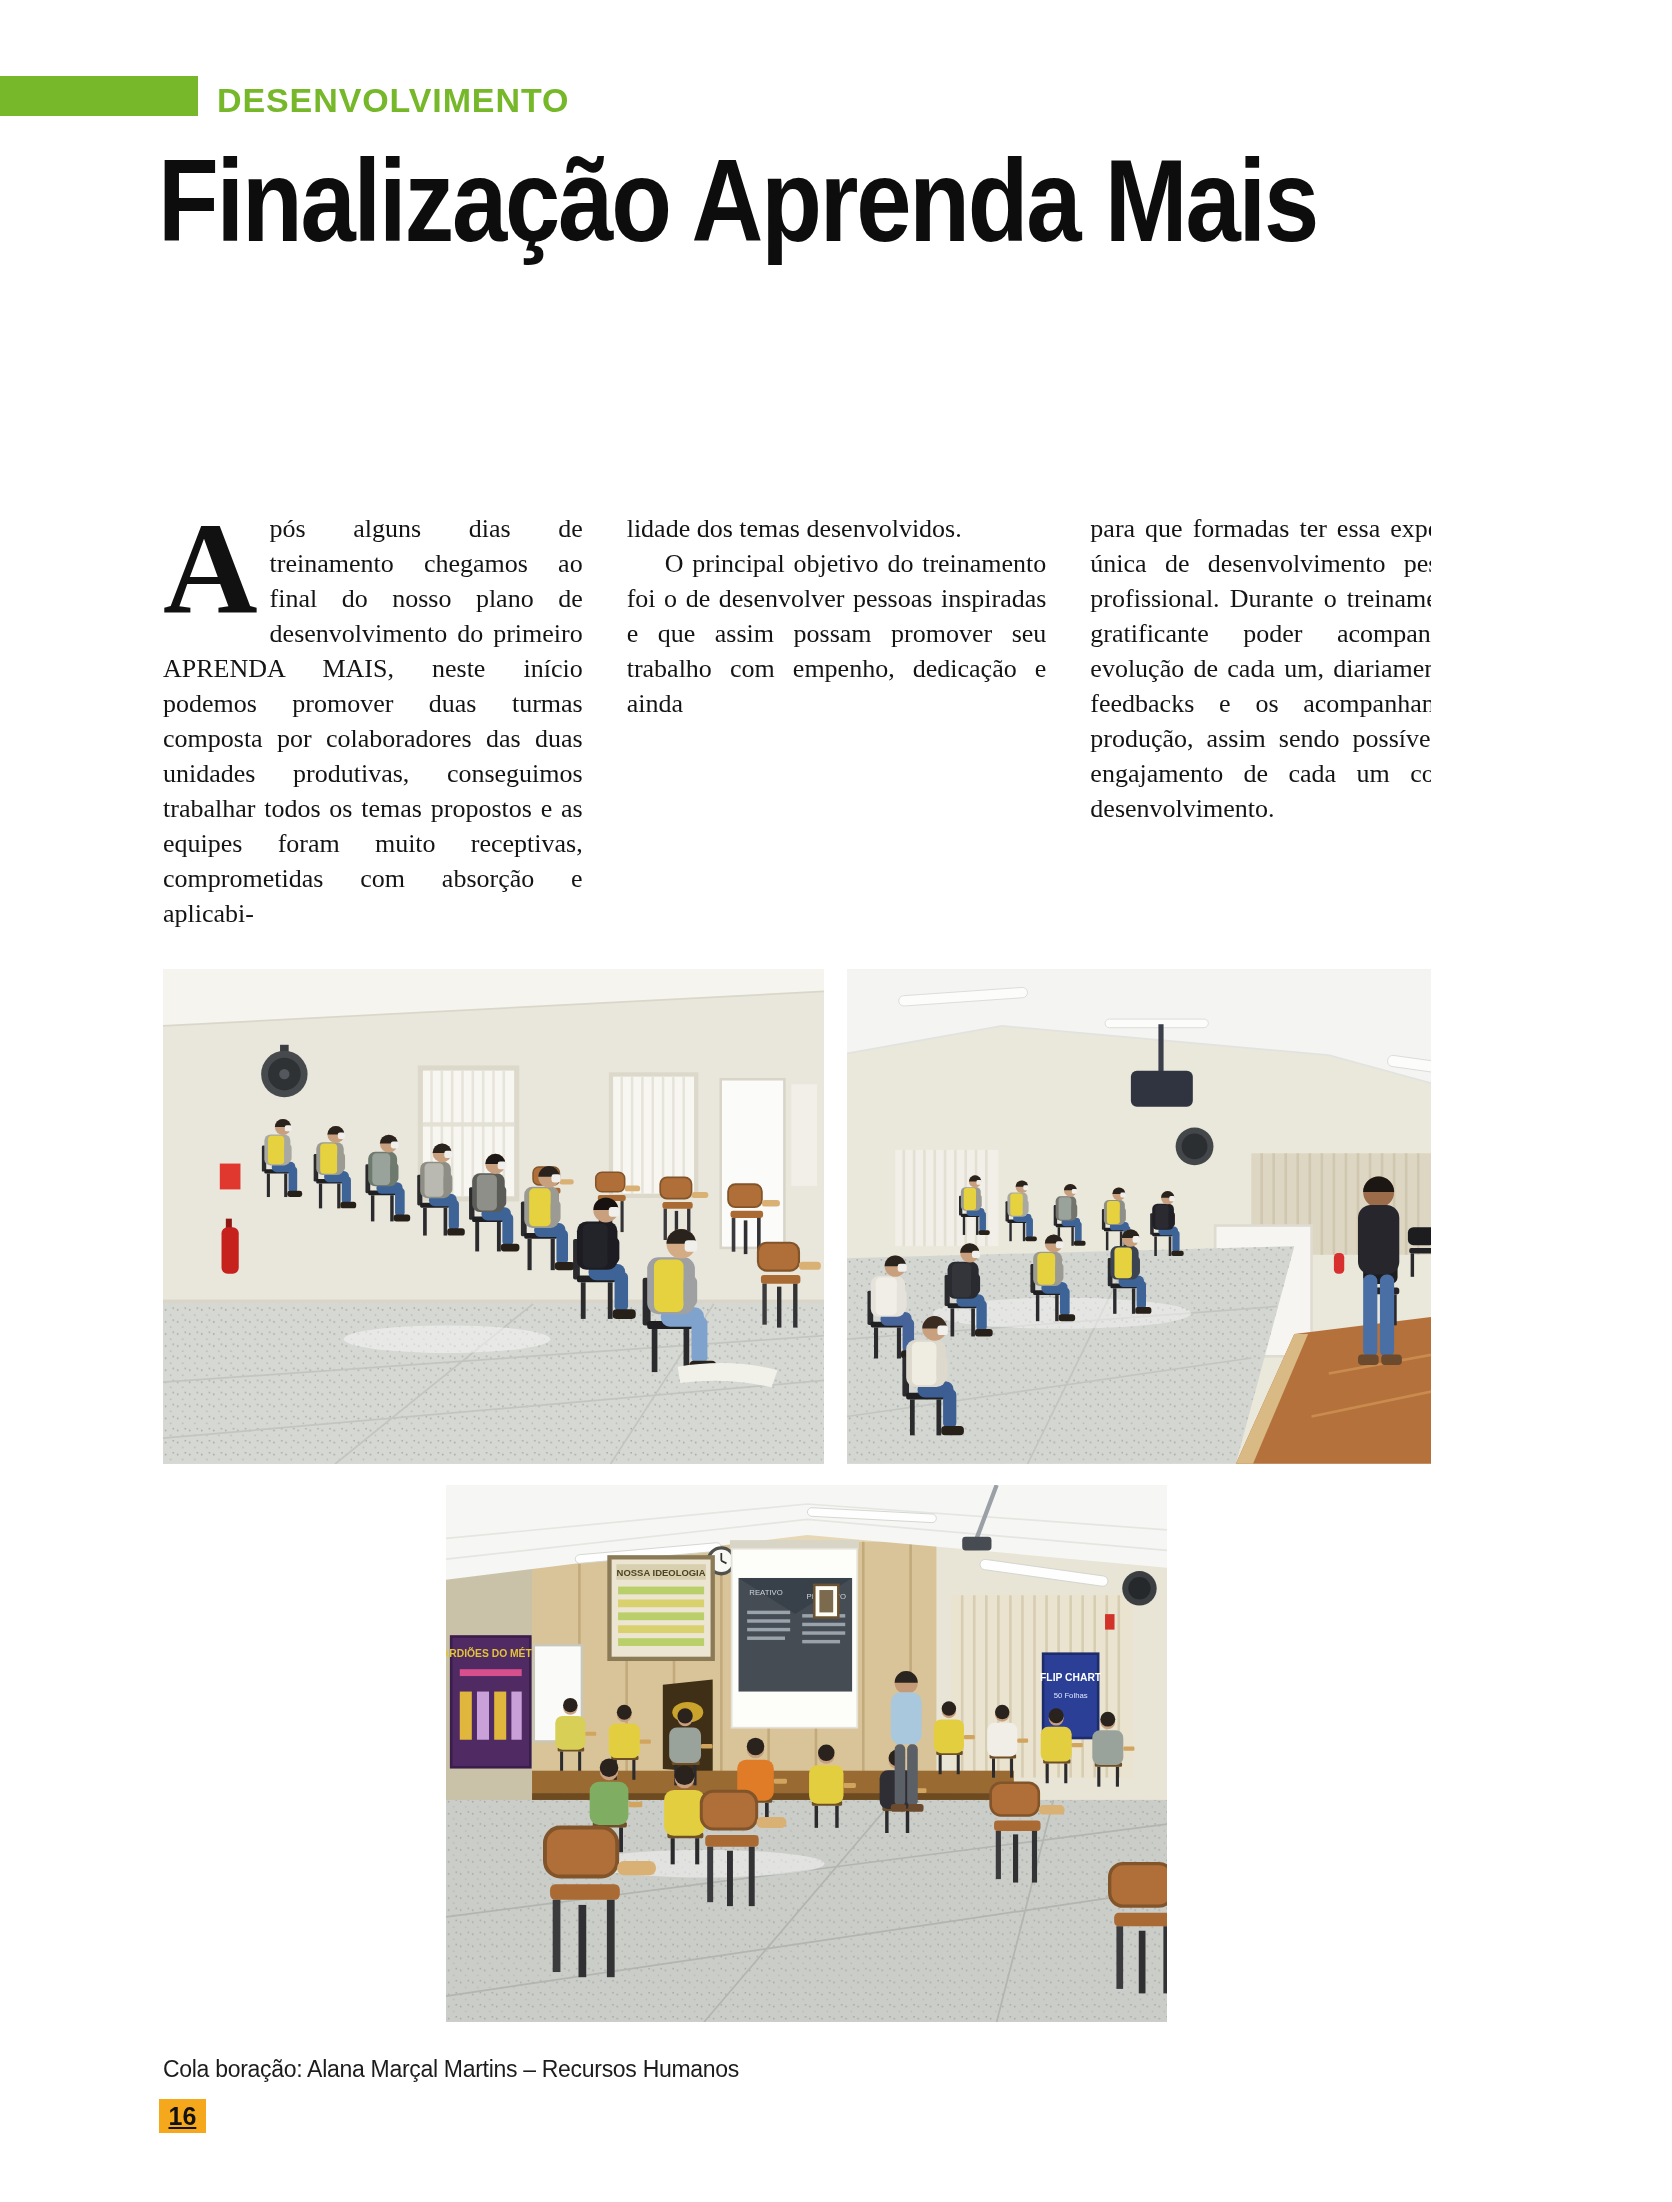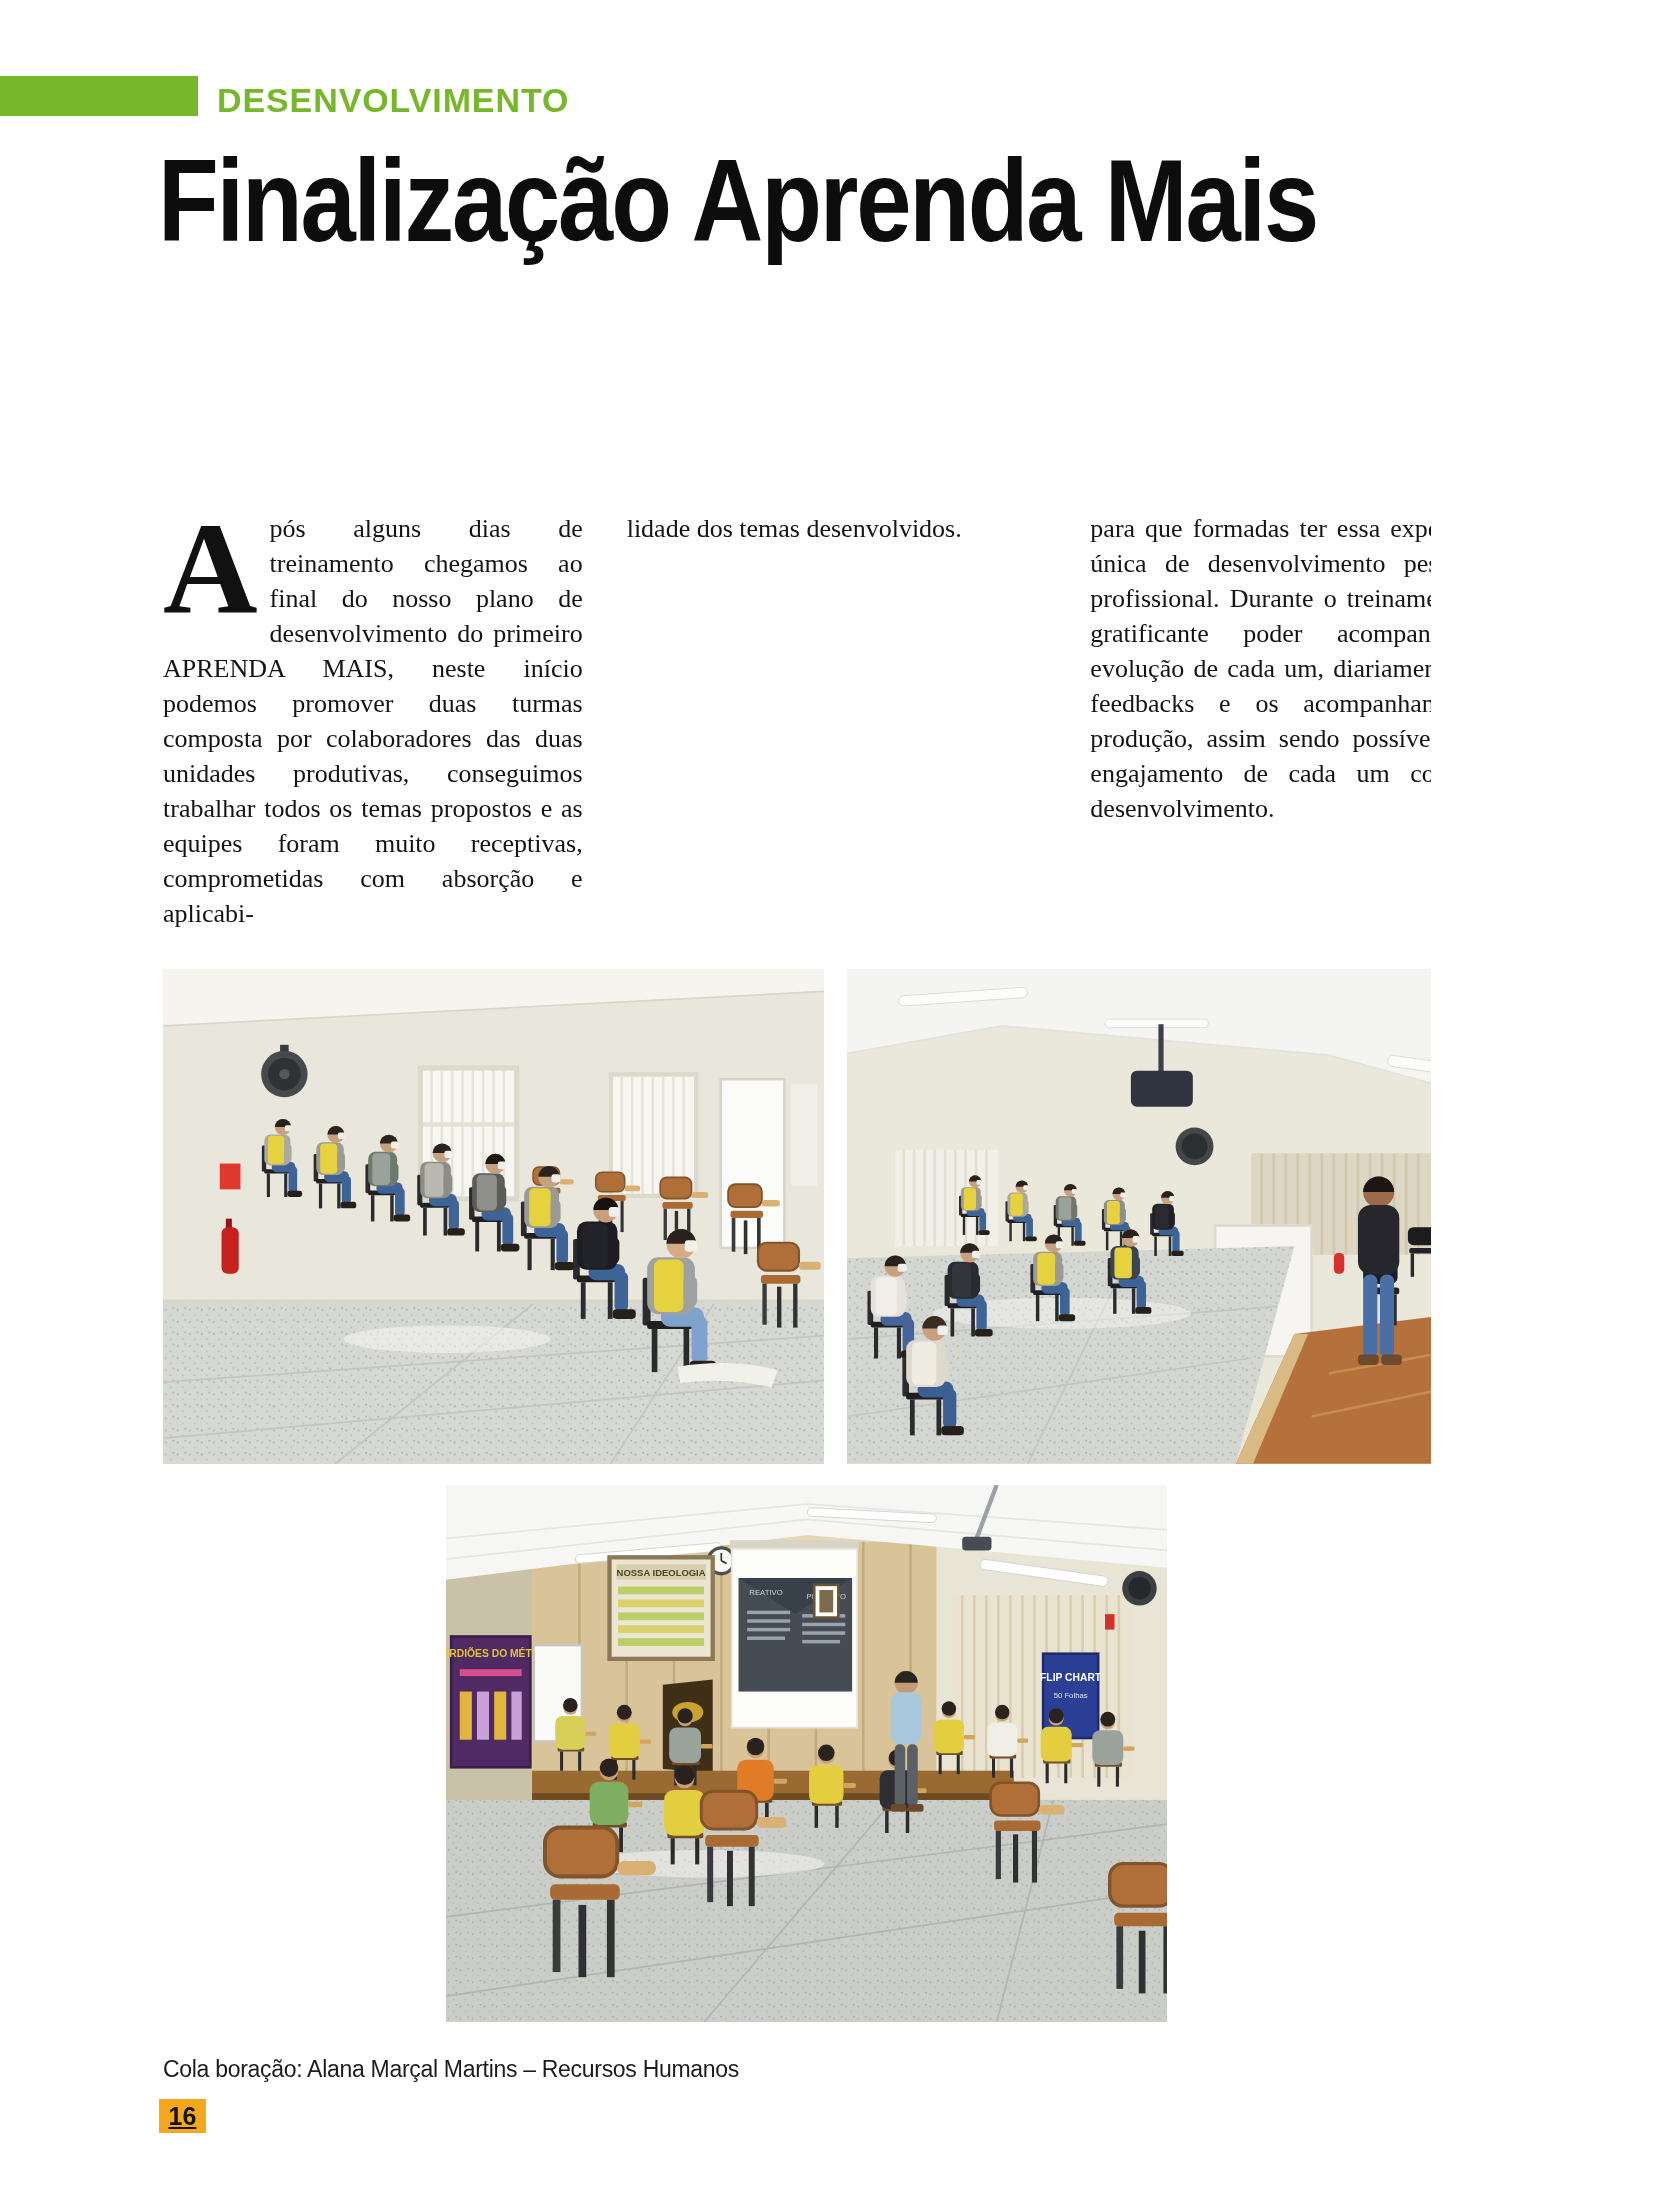--- a/index.html
+++ b/index.html
@@ -111,20 +111,21 @@
 
   <h1 class="headline">Finalização Aprenda Mais</h1>
 
 
   <section class="columns">
     <div class="col">
         <p><span class="dropcap">A</span>pós alguns dias de treinamento chegamos ao final do nosso plano de desenvolvimento do primeiro APRENDA MAIS, neste início podemos promover duas turmas composta por colaboradores das duas unidades produtivas, conseguimos trabalhar todos os temas propostos e as equipes foram muito receptivas, comprometidas com absorção e aplicabi-</p>
       </div>
     <div class="col">
         <p>lidade dos temas desenvolvidos.</p>
+        <p>O principal objetivo do treinamento foi o de desenvolver pessoas inspiradas e que assim possam promover seu trabalho com empenho, dedicação e ainda</p>
       </div>
     <div class="col">
         <p>para que formadas ter essa experiência única de desenvolvimento pessoal e profissional. Durante o treinamento foi gratificante poder acompanhar a evolução de cada um, diariamente com feedbacks e os acompanhando na produção, assim sendo possível ver o engajamento de cada um com seu desenvolvimento.</p>
       </div>
   </section>
 
   <svg id="photo1" class="photo" viewBox="0 0 768 575">
     <rect width="768" height="575" fill="#e9e7dc"></rect>
     <polygon points="0,0 768,0 768,26 0,66" fill="#f5f4ef"></polygon>
     <line x1="0" y1="66" x2="768" y2="26" stroke="#dad7ca" stroke-width="2"></line>

